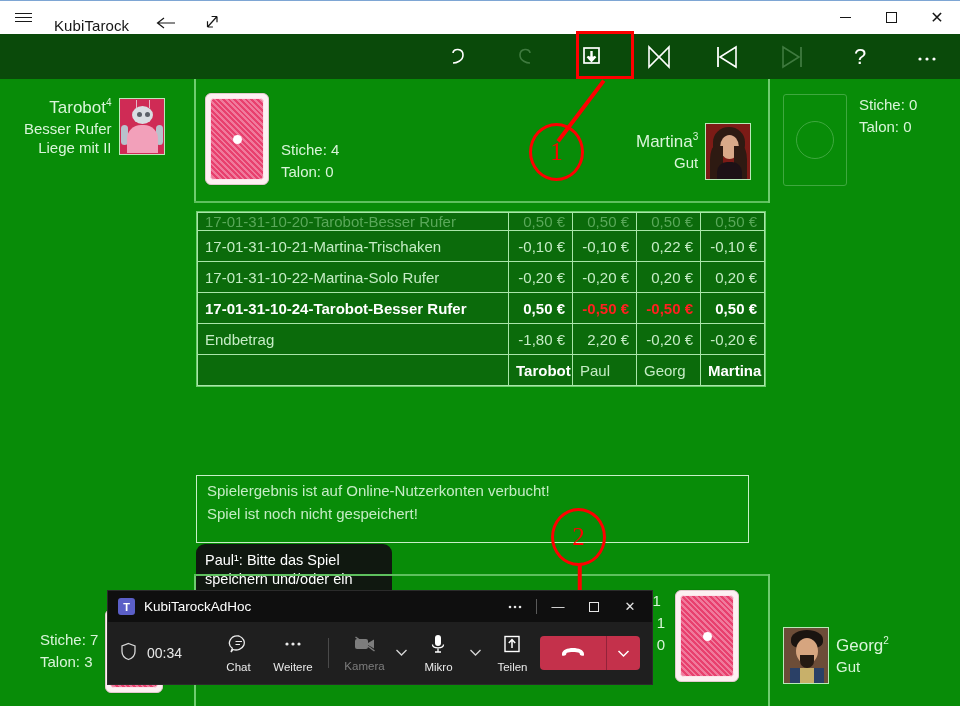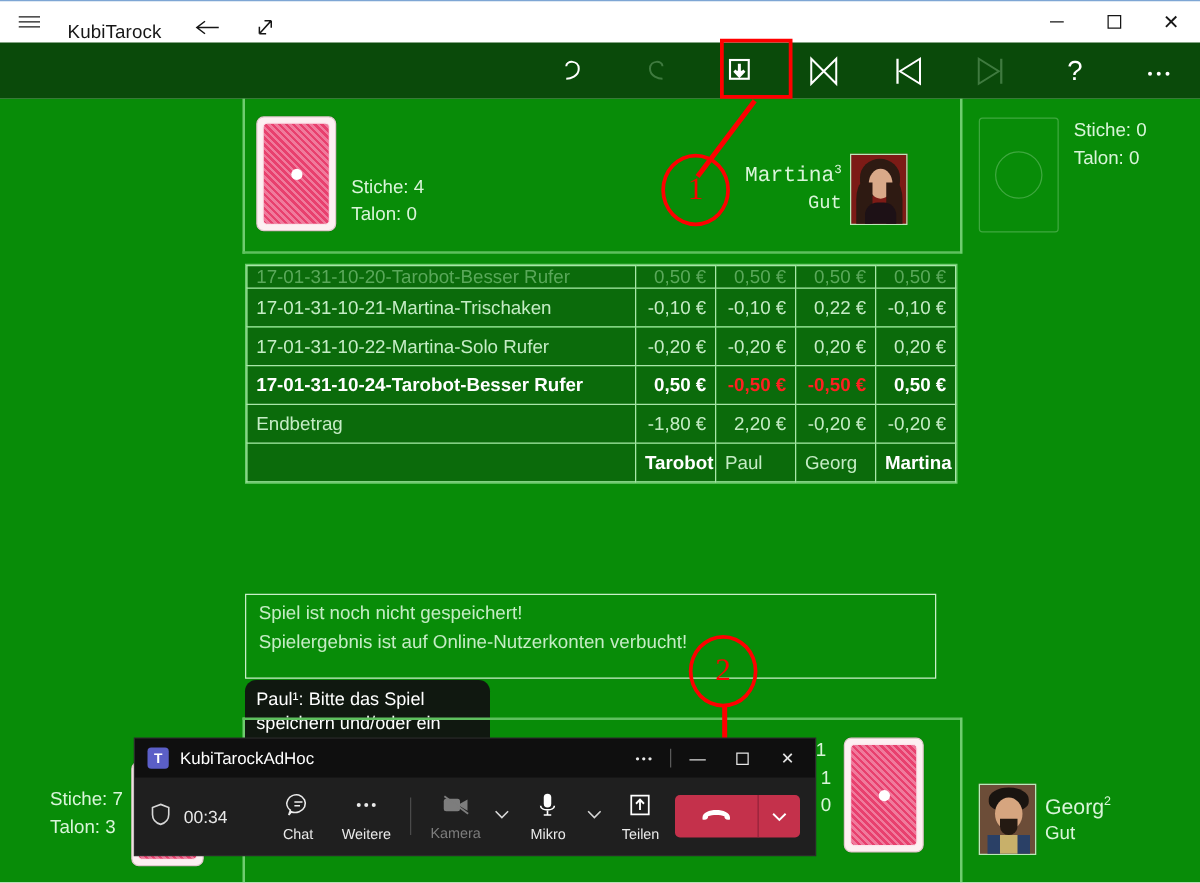--- a/index.html
+++ b/index.html
@@ -301,34 +301,51 @@
     </div>
   </div>
 
   <div class="felt">
 
     <div class="zone-top">
       <div class="vsep" style="left:194px;"></div>
       <div class="vsep" style="left:768px;"></div>
       <div class="panel-line" style="left:194px; top:122px; width:574px; height:1.5px;"></div>
 
+      <div class="player" style="left:24px; top:17px;">
+        <div class="names">
+          <div class="pname"><span>Tarobot</span><sup>4</sup></div>
+          <div class="pnote">Besser Rufer</div>
+          <div class="pnote">Liege mit II</div>
+        </div>
+        <div class="avatar tarobot">
+          <span class="av-robot-ant" style="left:16px;"></span>
+          <span class="av-robot-ant" style="left:29px;"></span>
+          <span class="av-robot-head"></span>
+          <span class="av-robot-eye" style="left:17px;"></span>
+          <span class="av-robot-eye" style="left:25px;"></span>
+          <span class="av-robot-arm" style="left:1px;"></span>
+          <span class="av-robot-arm" style="right:1px;"></span>
+          <span class="av-robot-body"></span>
+        </div>
+      </div>
 
       <div class="player" style="left:205px; top:14px; gap:12px;">
         <div class="cardback">
           <div class="inner">
               <span class="dot"></span>
             </div>
         </div>
         <div class="counts" style="margin-top:44px;">
           <div>Stiche: 4</div>
           <div>Talon: 0</div>
         </div>
       </div>
 
-      <div class="player" style="left:596px; top:44px;font-family:Liberation Mono, monospace;">
+      <div class="player" style="left:636px; top:44px;">
         <div class="names">
           <div class="pname"><span>Martina</span><sup>3</sup></div>
           <div class="pnote">Gut</div>
         </div>
         <div class="avatar martina">
           <span class="av-hair" style="left:7px; top:3px; width:32px; height:30px; background:#2e1a12;"></span>
           <span class="av-face" style="left:14px; top:11px; width:19px; height:24px; background:#d9a989;"></span>
           <span class="av-hair" style="left:4px; top:22px; width:13px; height:34px; background:#2e1a12; border-radius:40% 0 0 0;"></span>
           <span class="av-hair" style="right:3px; top:22px; width:13px; height:34px; background:#2e1a12; border-radius:0 40% 0 0;"></span>
           <span style="position:absolute; left:11px; top:38px; width:25px; height:18px; background:#1d1116; border-radius:10px 10px 0 0;"></span>
@@ -394,22 +411,22 @@
             <td class="p-bold">Tarobot</td>
             <td class="p-norm">Paul</td>
             <td class="p-norm">Georg</td>
             <td class="p-bold">Martina</td>
           </tr>
         </tbody>
       </table>
     </div>
 
     <div class="msgbox">
+      <div class="msgline">Spielergebnis ist auf Online-Nutzerkonten verbucht!</div>
       <div class="msgline">Spiel ist noch nicht gespeichert!</div>
-      <div class="msgline">Spielergebnis ist auf Online-Nutzerkonten verbucht!</div>
     </div>
 
     <div class="tooltip">
       <div class="ttext">Paul¹: Bitte das Spiel speichern und/oder ein neues Spiel starten!</div>
       <div class="tt-btnrow">
         <div class="tt-btn">Neues Spiel starten</div>
         <div class="tt-split">v</div>
       </div>
     </div>
 

